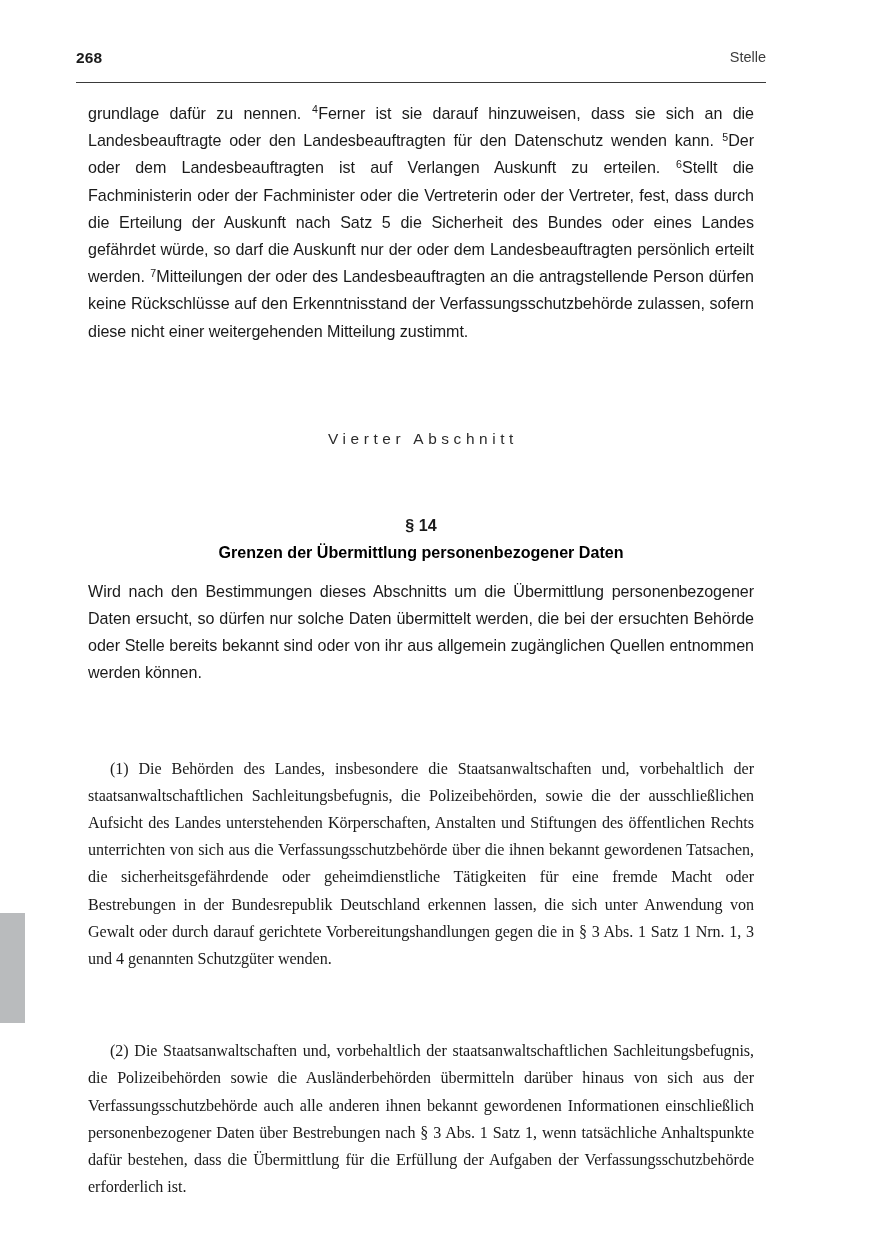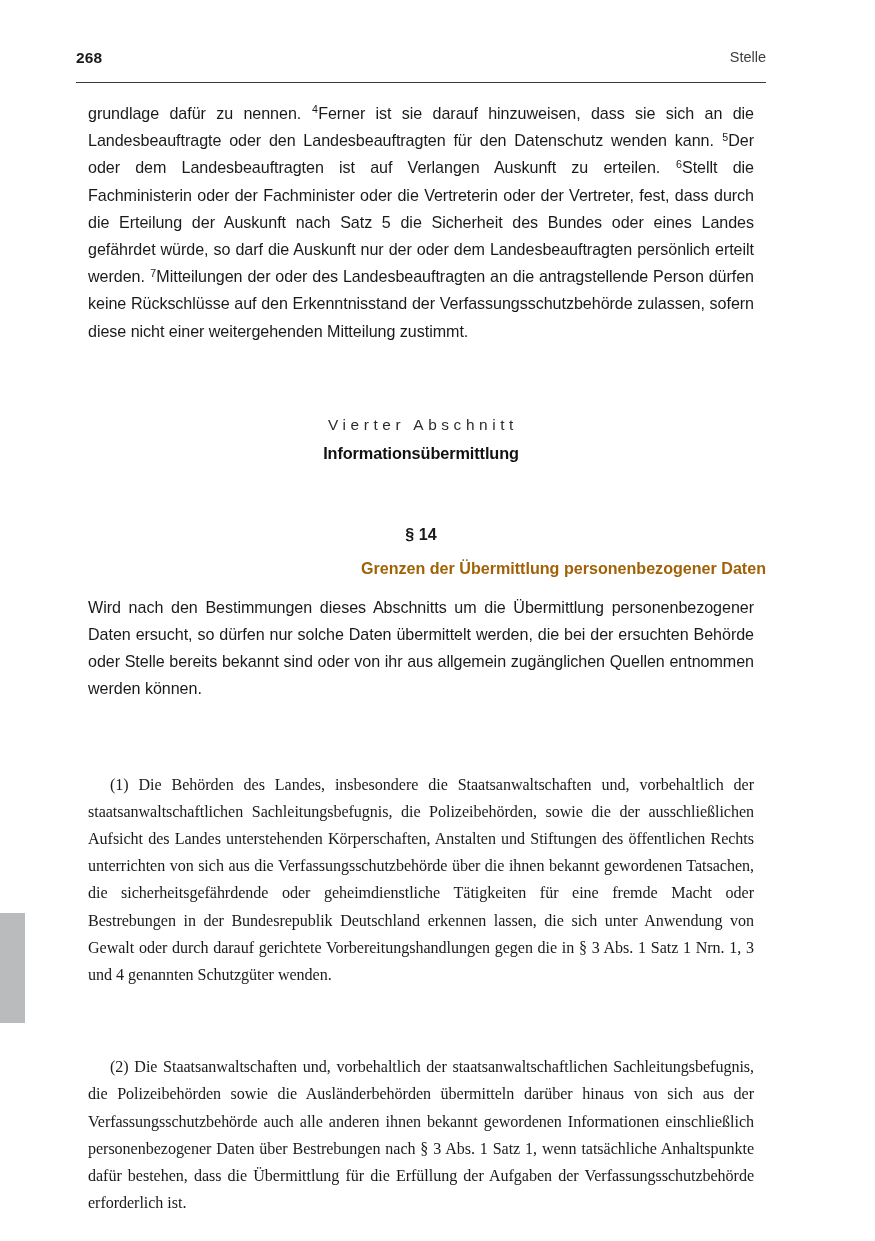--- a/index.html
+++ b/index.html
@@ -84,52 +84,52 @@
   p.indent {
     text-indent: 22px;
     font-family: Liberation Serif, serif;
   }
 
   .gap-lg { height: 27px; }
   .gap-md { height: 25px; }
 
   
   .section-label {
-    margin: 0;
+    margin: 14px;
     text-align: center;
     font-size: 15.4px;
     font-weight: normal;
     letter-spacing: 4.6px;
     color: #2b2b2b;
     line-height: 27px;
     padding-left: 4px;
   }
   .section-title {
     margin: 0;
     text-align: center;
     font-size: 16.3px;
     font-weight: bold;
     line-height: 30px;
     color: #111111;
     letter-spacing: -0.1px;
   }
 
   .para-number {
-    margin: 8px;
+    margin: 1px;
     text-align: center;
     font-size: 16.1px;
     line-height: 26px;
     color: #1a1a1a;
   }
   .para-heading {
     margin: 0;
-    text-align: right;
+    text-align: center;
     font-size: 16.1px;
     line-height: 27px;
-    color: #a16207;
+    color: #000000;
   }
 
   sup.note {
     font-size: 0.66em;
     vertical-align: 0.52em;
     line-height: 0;
     margin-left: 0.5px;
     margin-right: 0.2px;
   }
 </style>
@@ -146,21 +146,20 @@
   <div class="thumb-tab"></div>
 
   <div class="column">
 
     <p class="body-text"><span>grundlage dafür zu nennen. </span><sup class="note">4</sup><span>Ferner ist sie darauf hinzuweisen, dass sie sich an die Landesbeauftragte oder den Landesbeauftragten für den Datenschutz wenden kann. </span><sup class="note">5</sup><span>Der oder dem Landesbeauftragten ist auf Verlangen Auskunft zu erteilen. </span><sup class="note">6</sup><span>Stellt die Fachministerin oder der Fachminister oder die Vertreterin oder der Vertreter, fest, dass durch die Erteilung der Auskunft nach Satz 5 die Sicherheit des Bundes oder eines Landes gefährdet würde, so darf die Auskunft nur der oder dem Landesbeauftragten persönlich erteilt werden. </span><sup class="note">7</sup><span>Mitteilungen der oder des Landesbeauftragten an die antragstellende Person dürfen keine Rückschlüsse auf den Erkenntnisstand der Verfassungsschutzbehörde zulassen, sofern diese nicht einer weitergehenden Mitteilung zustimmt.</span></p>
 
     <div class="gap-lg"></div>
     <div style="height:27px"></div>
 
     <h2 class="section-label">Vierter Abschnitt</h2>
-    <h1 class="section-title">Informationsübermittlung</h1>
 
     <div class="gap-lg"></div>
     <div style="height:18px"></div>
 
     <h3 class="para-number">§ 14</h3>
     <h4 class="para-heading">Grenzen der Übermittlung personenbezogener Daten</h4>
     <p class="body-text">Wird nach den Bestimmungen dieses Abschnitts um die Übermittlung personenbezogener Daten ersucht, so dürfen nur solche Daten übermittelt werden, die bei der ersuchten Behörde oder Stelle bereits bekannt sind oder von ihr aus allgemein zugänglichen Quellen entnommen werden können.</p>
 
     <div class="gap-lg"></div>
     <div style="height:17px"></div>

